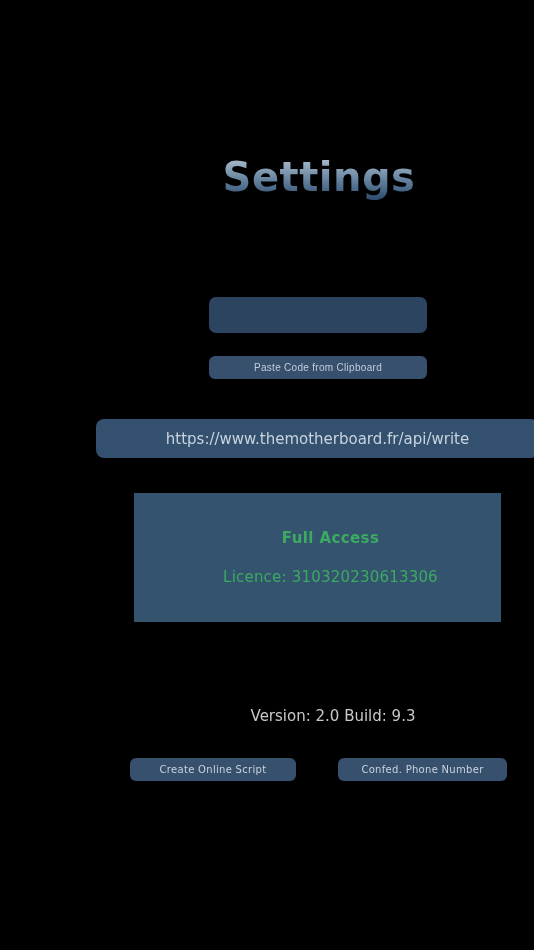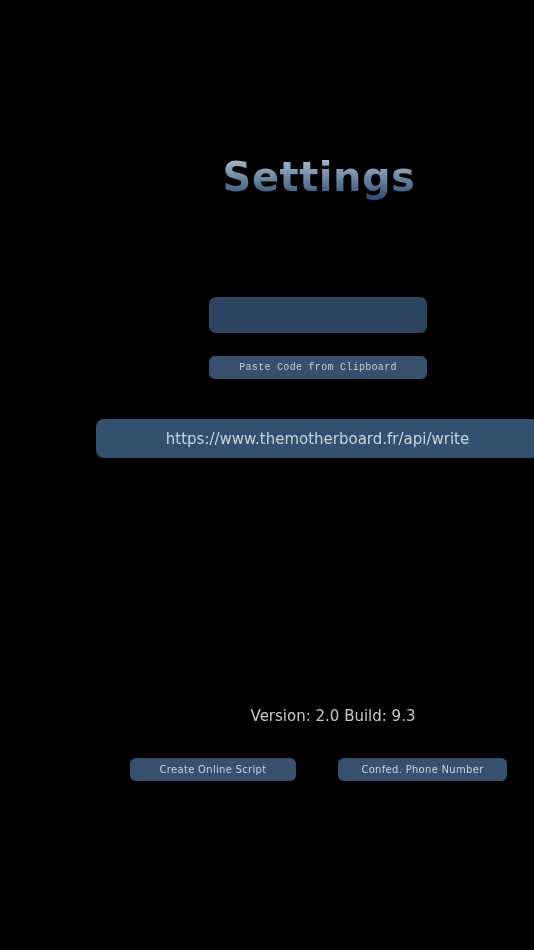--- a/index.html
+++ b/index.html
@@ -70,21 +70,21 @@
 
   
   #paste-button {
     position:absolute;
     left:157px; top:304px;
     width:218px; height:23px;
     background:#36506e;
     border:none;
     border-radius:6px;
     color:#c3cdd7;
-    font-family:Liberation Mono, monospace;
+    font-family:Liberation Sans, sans-serif;
     font-size:10px;
     letter-spacing:0.3px;
     cursor:pointer;
   }
 
   
   #url-field {
     position:absolute;
     left:44px; top:367px;
     width:443px; height:39px;
@@ -180,20 +180,25 @@
 
   <div id="page-title-shadow">Settings</div>
   <h1 id="page-title">Settings</h1>
 
   <input id="code-input" type="text" placeholder="" style="">
 
   <button id="paste-button">Paste Code from Clipboard</button>
 
   <input id="url-field" type="text" value="https://www.themotherboard.fr/api/write" style="">
 
+  <div id="licence-panel">
+    <div id="licence-status">Full Access</div>
+    <div id="licence-number">Licence: 310320230613306</div>
+    <div id="licence-note">.</div>
+  </div>
 
   <div id="version-label">Version: 2.0 Build: 9.3</div>
 
   <button id="create-script-button" class="footer-button">Create Online Script</button>
 
   <button id="phone-number-button" class="footer-button">Confed. Phone Number</button>
 
   <div id="home-indicator"></div>
 
 </div>

